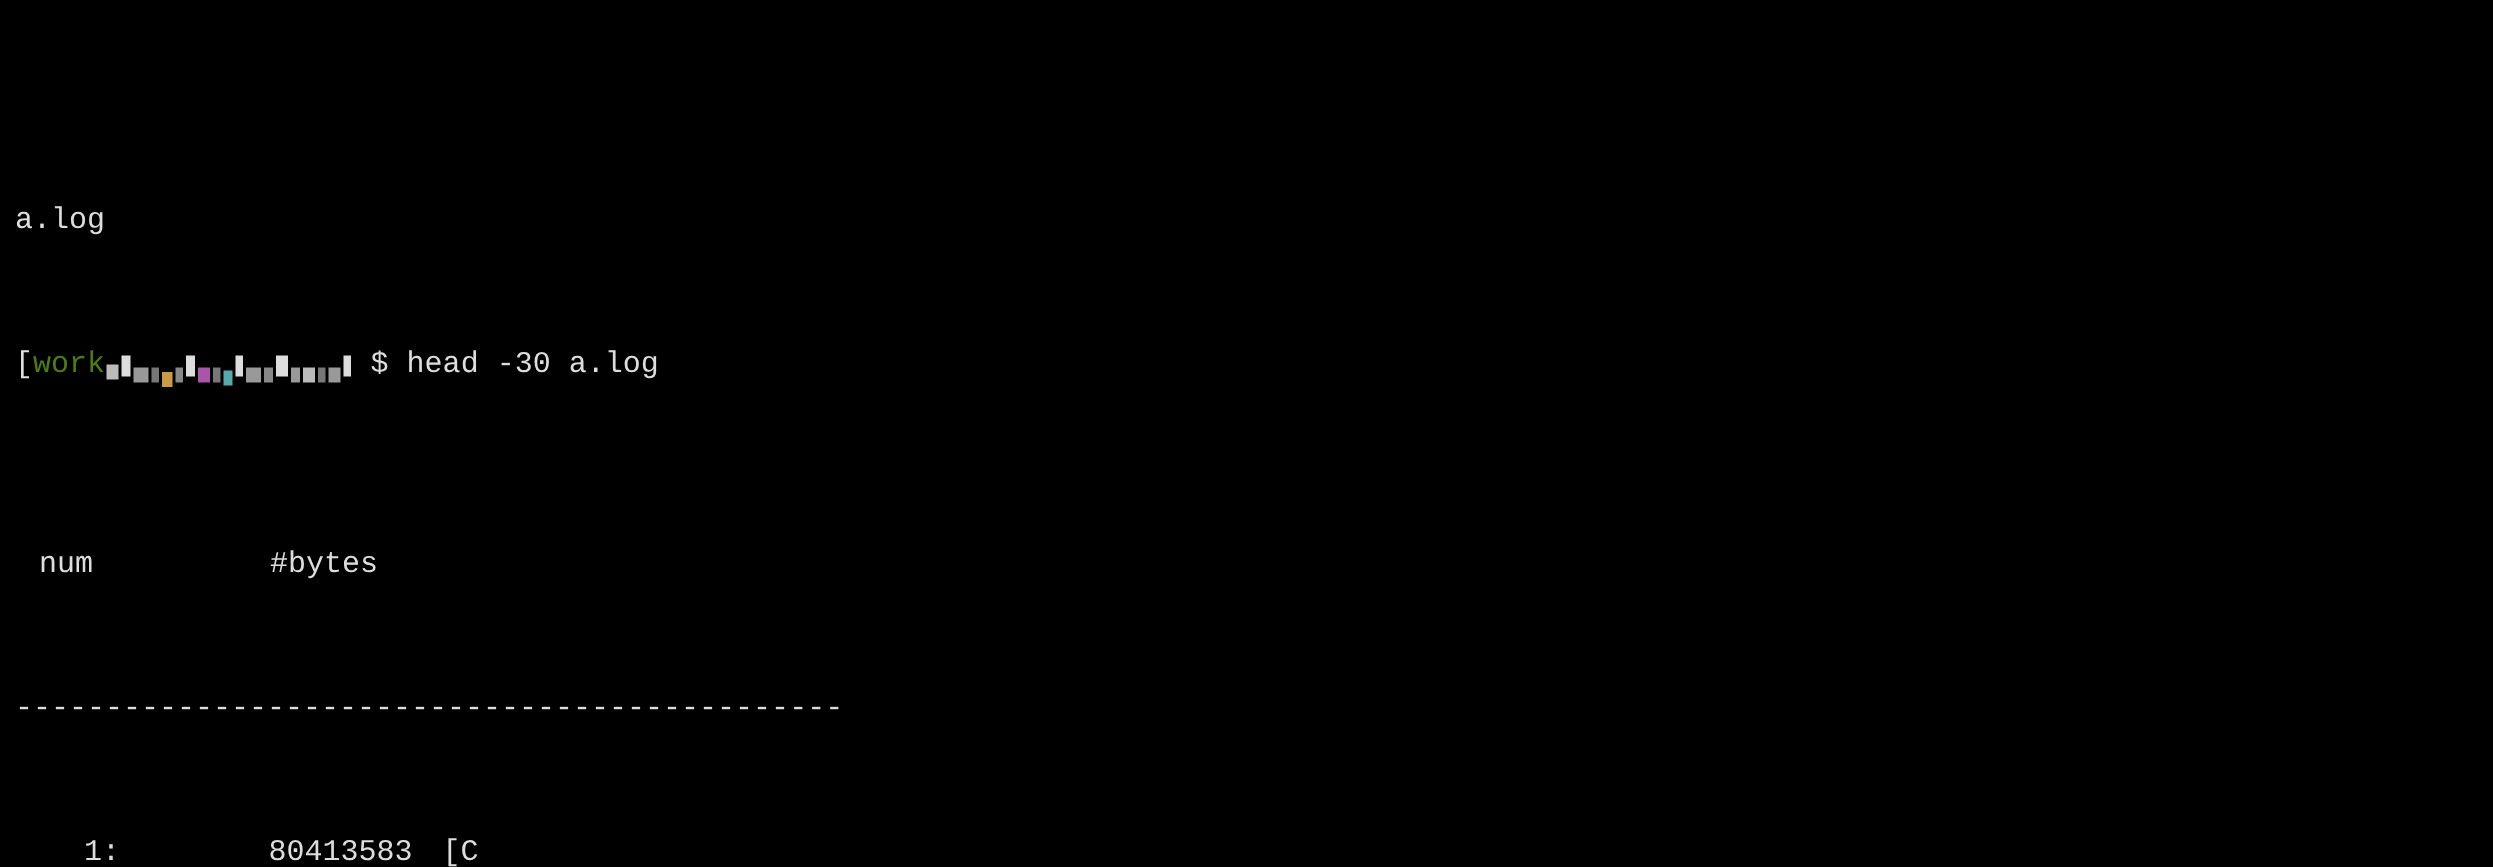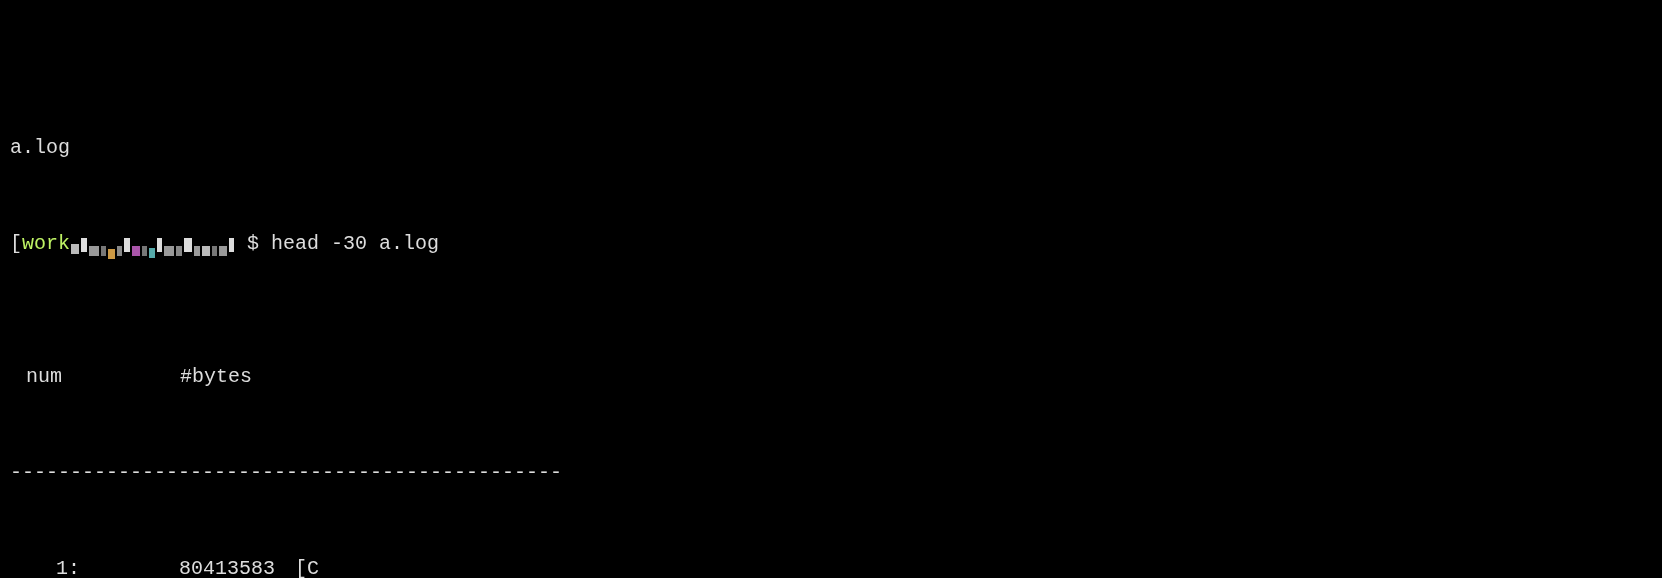--- a/index.html
+++ b/index.html
@@ -15,21 +15,21 @@
       line-height: 1.6;
       padding: 4px 10px;
       white-space: pre;
       overflow: hidden;
     }
     .line {
       display: block;
       font-family: Liberation Mono, monospace;
     }
     .green {
-      color: #bef264;
+      color: #4d7c0f;
     }
     .row {
       display: flex;
     }
     .col-num {
       width: 70px;
       text-align: right;
       padding-right: 0;
     }
     .col-inst {

